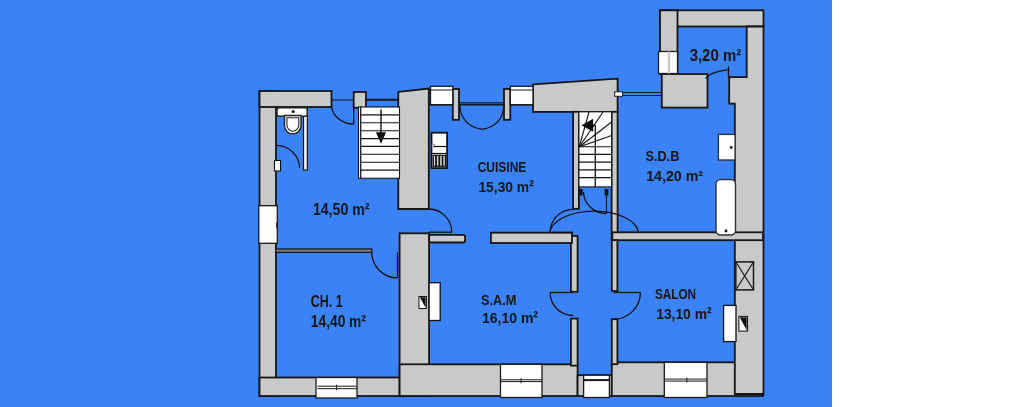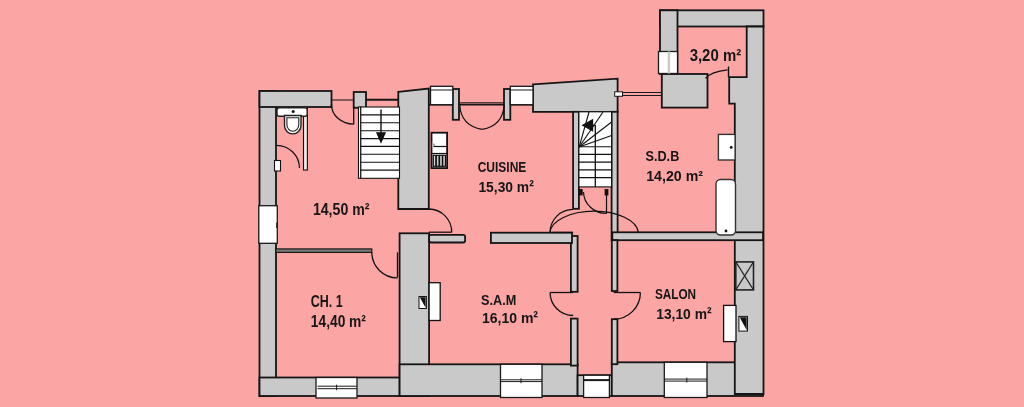--- a/index.html
+++ b/index.html
@@ -1,16 +1,16 @@
 <!DOCTYPE html>
 <html><head>
 <meta charset="utf-8">
 <style>
   html,body{margin:0;padding:0;background:#ffffff;}
-  .wrap{width:1024px;height:407px;position:relative;overflow:hidden;background:#fca5a5;}
+  .wrap{width:832px;height:407px;position:relative;overflow:hidden;background:#3b82f6;}
   svg{position:absolute;left:0;top:0;}
   text{font-family:"Liberation Sans", sans-serif;font-weight:bold;fill:#161616;}
 </style>
 </head>
 <body>
 <div class="wrap">
 <svg width="1024" height="407" viewBox="0 0 1024 407">
 <defs>
 <pattern id="hatch" width="3.2" height="8" patternUnits="userSpaceOnUse">
   <rect width="3.2" height="8" fill="#ffffff"></rect>

